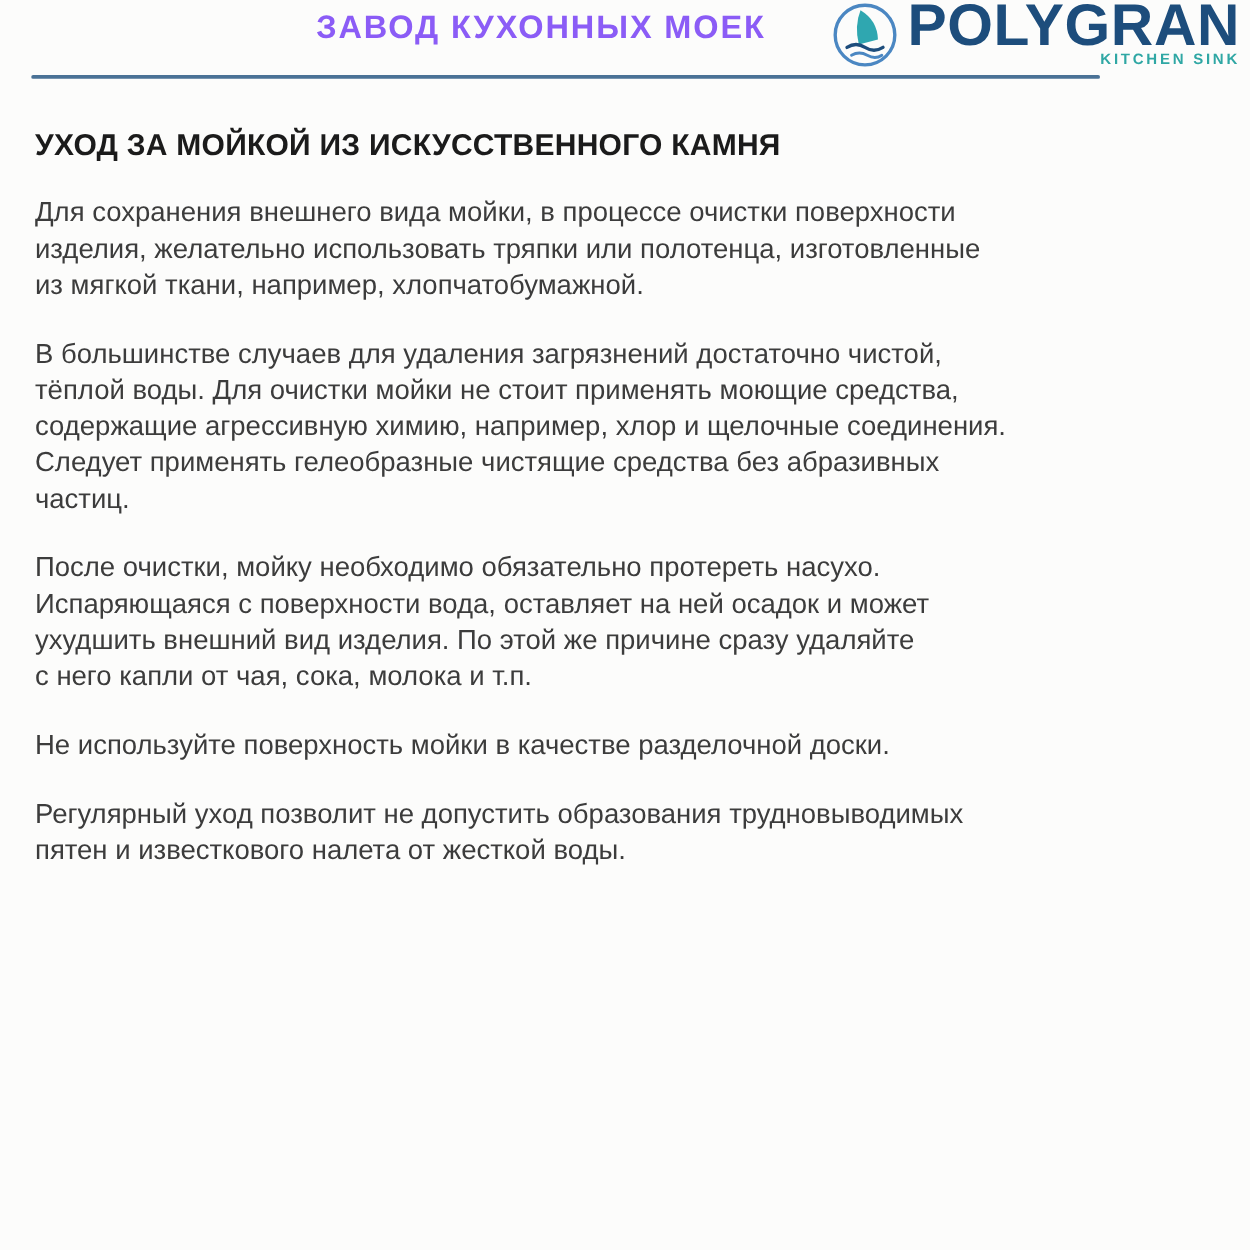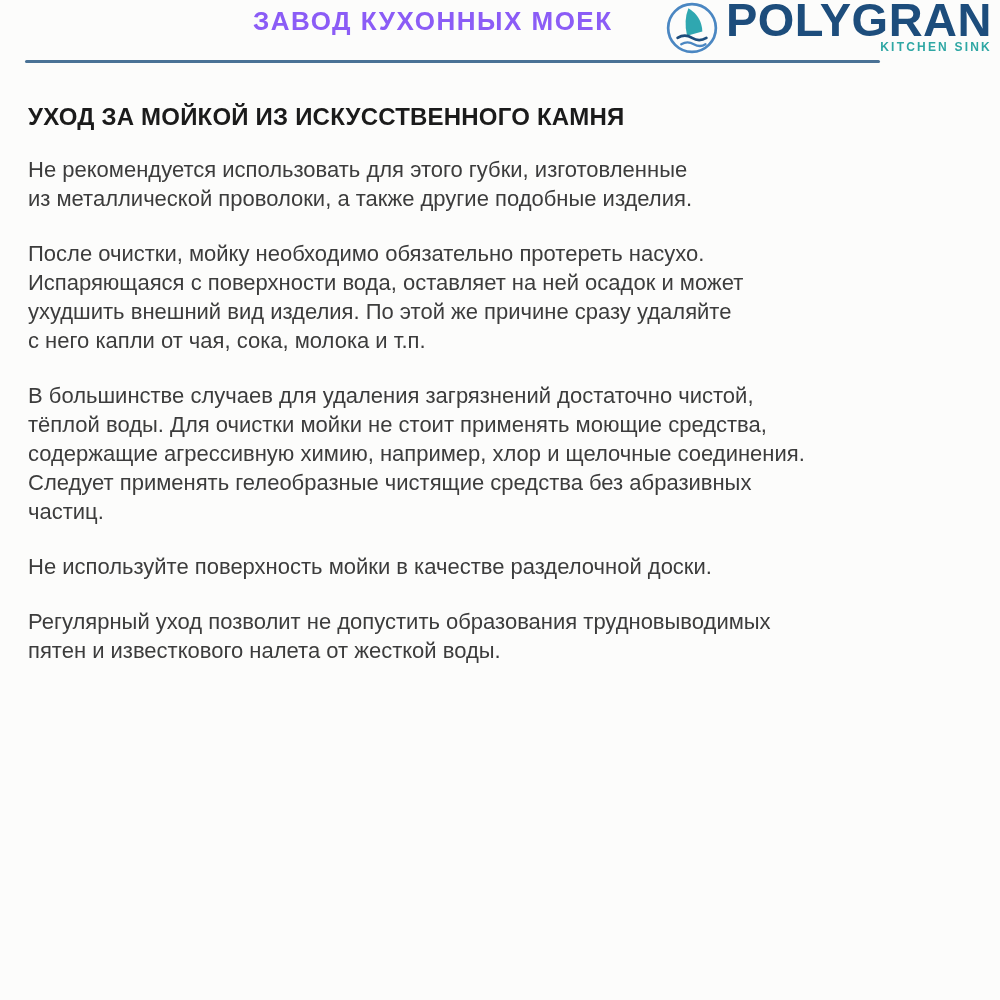--- a/index.html
+++ b/index.html
@@ -111,34 +111,35 @@
       <span class="brand-sub">KITCHEN SINK</span>
     </span>
   </div>
 </div>
 
 <div class="divider"></div>
 
 <div class="content">
   <h1 class="doc-title">УХОД ЗА МОЙКОЙ ИЗ ИСКУССТВЕННОГО КАМНЯ</h1>
 
+  <p class="doc-paragraph">Для сохранения внешнего вида мойки, в процессе очистки поверхности
+изделия, желательно использовать тряпки или полотенца, изготовленные
+из мягкой ткани, например, хлопчатобумажной.</p>
 
-  <p class="doc-paragraph">Не рекомендуется использовать для этого губки, изготовленные
-из металлической проволоки, а также другие подобные изделия.</p>
-
-  <p class="doc-paragraph">После очистки, мойку необходимо обязательно протереть насухо.
-Испаряющаяся с поверхности вода, оставляет на ней осадок и может
-ухудшить внешний вид изделия. По этой же причине сразу удаляйте
-с него капли от чая, сока, молока и т.п.</p>
 
   <p class="doc-paragraph">В большинстве случаев для удаления загрязнений достаточно чистой,
 тёплой воды. Для очистки мойки не стоит применять моющие средства,
 содержащие агрессивную химию, например, хлор и щелочные соединения.
 Следует применять гелеобразные чистящие средства без абразивных
 частиц.</p>
+
+  <p class="doc-paragraph">После очистки, мойку необходимо обязательно протереть насухо.
+Испаряющаяся с поверхности вода, оставляет на ней осадок и может
+ухудшить внешний вид изделия. По этой же причине сразу удаляйте
+с него капли от чая, сока, молока и т.п.</p>
 
 
 
   <p class="doc-paragraph">Не используйте поверхность мойки в качестве разделочной доски.</p>
 
   <p class="doc-paragraph">Регулярный уход позволит не допустить образования трудновыводимых
 пятен и известкового налета от жесткой воды.</p>
 </div>
 
 </body></html>

